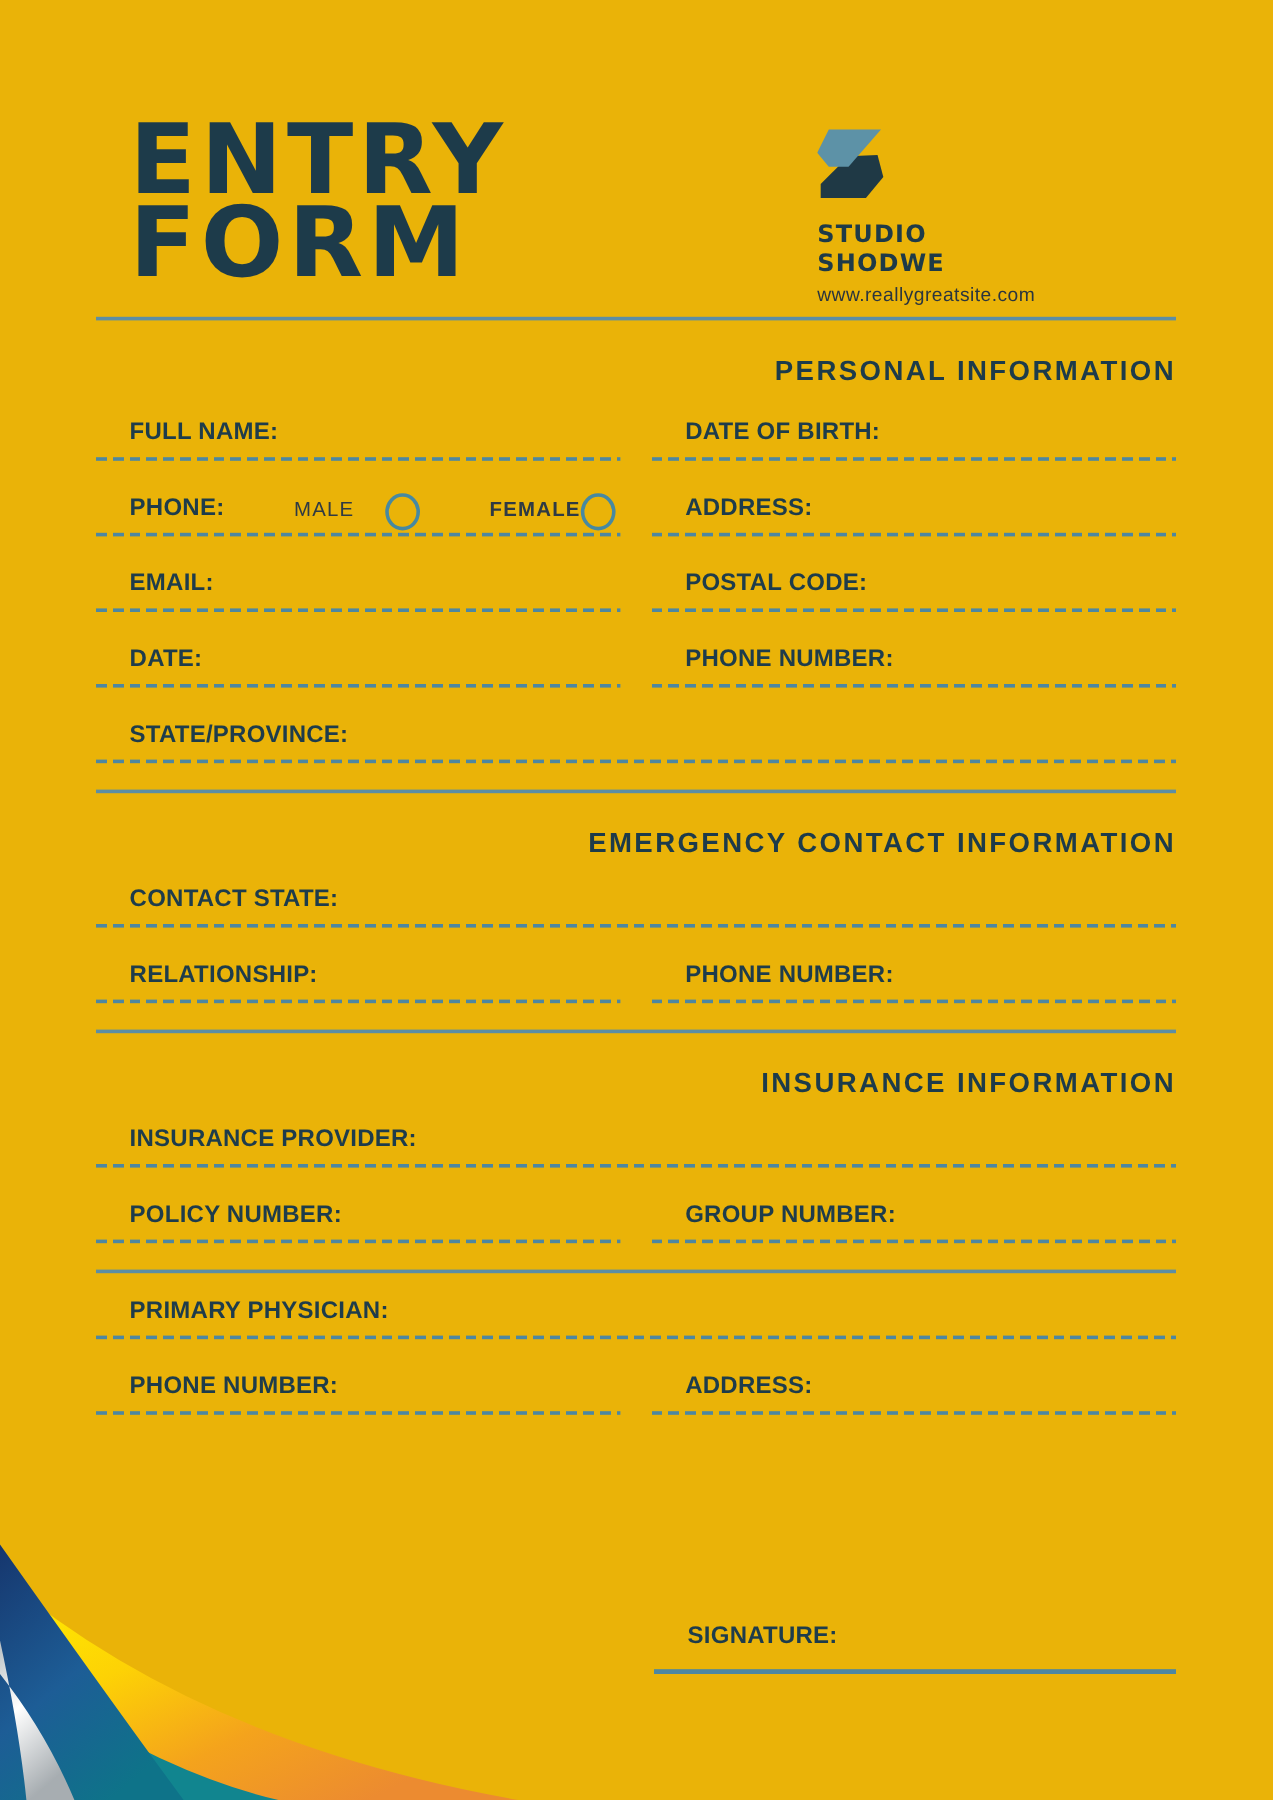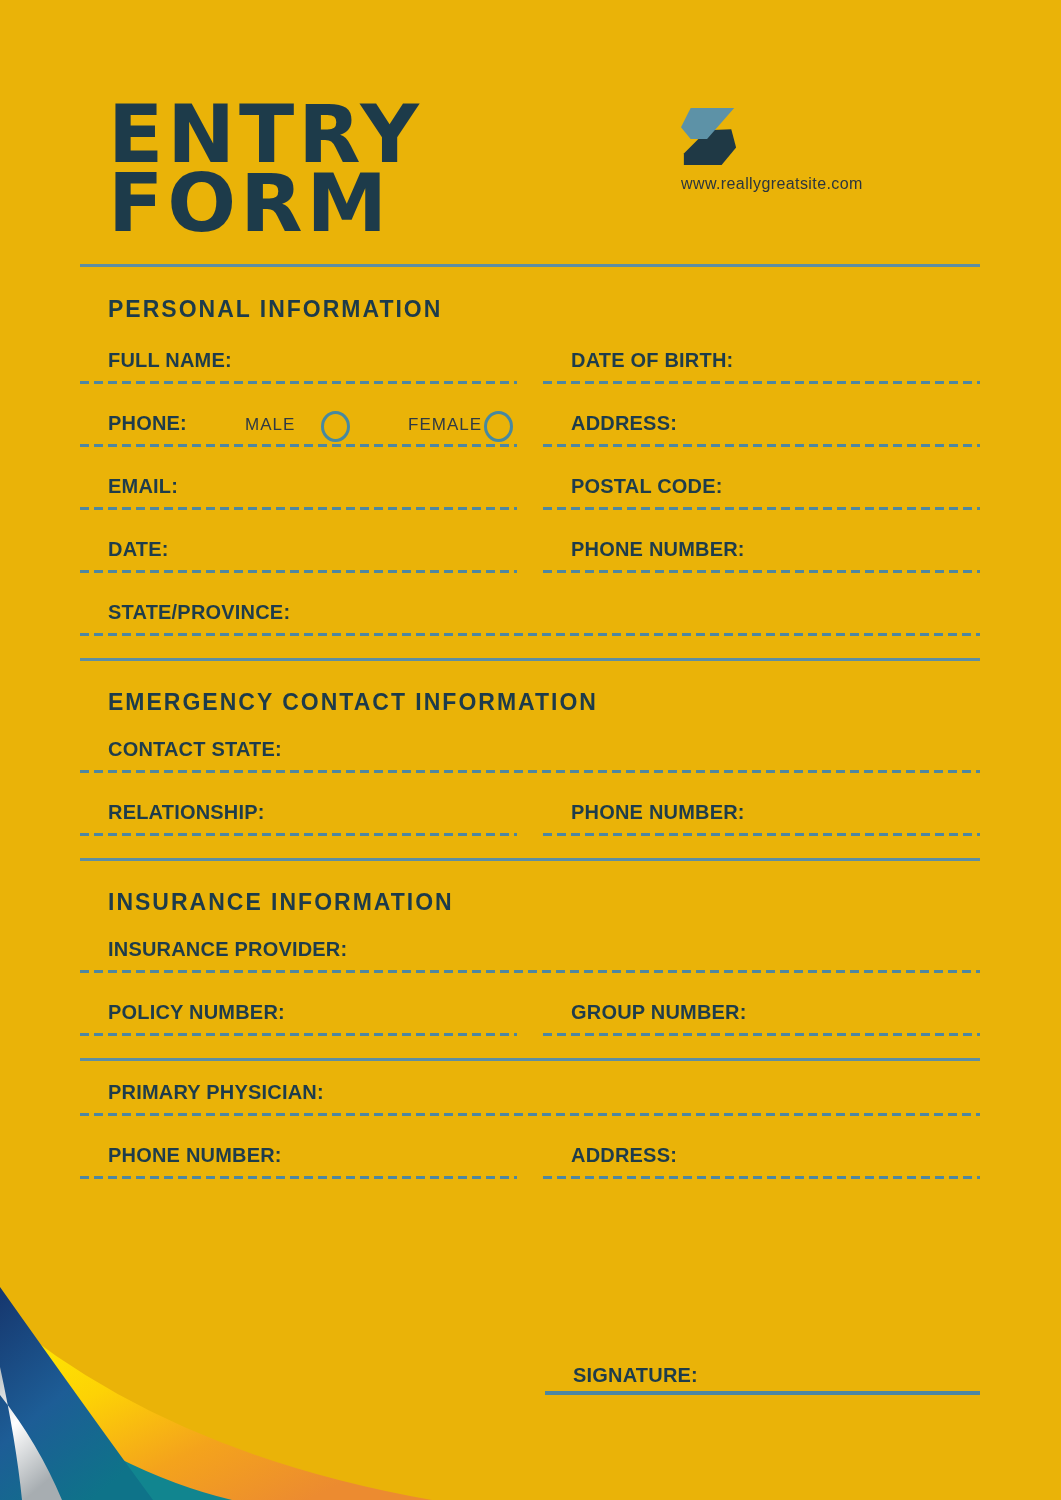--- a/index.html
+++ b/index.html
@@ -25,20 +25,21 @@
   }
   .brand-url { margin-top:7px; font-size:16px; color:#2a353e; letter-spacing:0.4px; }
   .header-divider { position:absolute; left:80px; top:264px; width:900px; height:3px; background:#5d8ea3; }
 
   
   .form { position:absolute; left:80px; top:296px; width:900px; }
   .section-title {
     height:26px; line-height:26px; padding-left:28px;
     font-size:23px; font-weight:700; letter-spacing:2px; color:#1d3b4a;
     white-space:nowrap;
+    text-align:right;
   }
   .mt28 { margin-top:28px; } .mt33 { margin-top:33px; }
   .frow { position:relative; display:flex; gap:26px; height:63px; }
   .h62 { height:62px; } .h58 { height:58px; } .h55 { height:55px; }
   .field { position:relative; flex:1; }
   .field.full { flex:none; width:100%; }
   .flabel {
     position:absolute; left:28px; bottom:12px;
     font-size:20px; font-weight:700; letter-spacing:0.2px;
     color:#1e3c4b; white-space:nowrap;
@@ -47,32 +48,32 @@
     position:absolute; left:0; right:0; bottom:0; height:3px;
     background-image:repeating-linear-gradient(90deg,#4e87a0 0 9px,transparent 9px 14px);
   }
   .divider { height:3px; background:#5d8ea3; margin-top:22px; }
 
   
   .gender-opt {
     position:absolute; bottom:12px;
     font-size:17px; font-weight:400; letter-spacing:1px; color:#2f3a44; white-space:nowrap;
   }
-  .opt-male { left:165px; } .opt-female { left:328px; }
+  .opt-male { left:165px; } .opt-female { left:328px;font-weight:bold; }
   .radio {
     position:absolute; bottom:5px; width:29px; height:31px;
     border:3.5px solid #4789a1; border-radius:50%;
     box-sizing:border-box; background:transparent; cursor:pointer;
   }
   .radio-male { left:241px; } .radio-female { left:404px; }
 
   
   .signature { position:absolute; left:545px; top:1352px; width:435px; height:45px; }
   .sig-label {
-    position:absolute; left:28px; top:12px;
+    position:absolute; left:28px; top:0;
     font-size:20px; font-weight:700; color:#1e3c4b; letter-spacing:0.2px;
   }
   .sig-line { position:absolute; left:0; right:0; top:39px; height:3.5px; background:#4e87a0; }
 
   
   .swoosh { position:absolute; left:0; bottom:0; width:600px; height:255px; display:block; }
 </style>
 </head>
 <body>
 
@@ -81,20 +82,24 @@
   <div class="title">
     <div>ENTRY</div>
     <div>FORM</div>
   </div>
 
   <div class="brand">
     <svg class="logo-mark" viewBox="0 0 60 66">
       <polygon points="52,26 57,45 42,63 3,63 3,51 27,27" fill="#1f3945"></polygon>
       <polygon points="10,4 55,4 27,36 10,36 0,24" fill="#5d92a7"></polygon>
     </svg>
+    <div class="brand-name">
+      <div>STUDIO</div>
+      <div>SHODWE</div>
+    </div>
     <div class="brand-url">www.reallygreatsite.com</div>
   </div>
 
   <div class="header-divider"></div>
 
   <div class="form">
 
     <div class="section-title">PERSONAL INFORMATION</div>
 
     <div class="frow h62">

